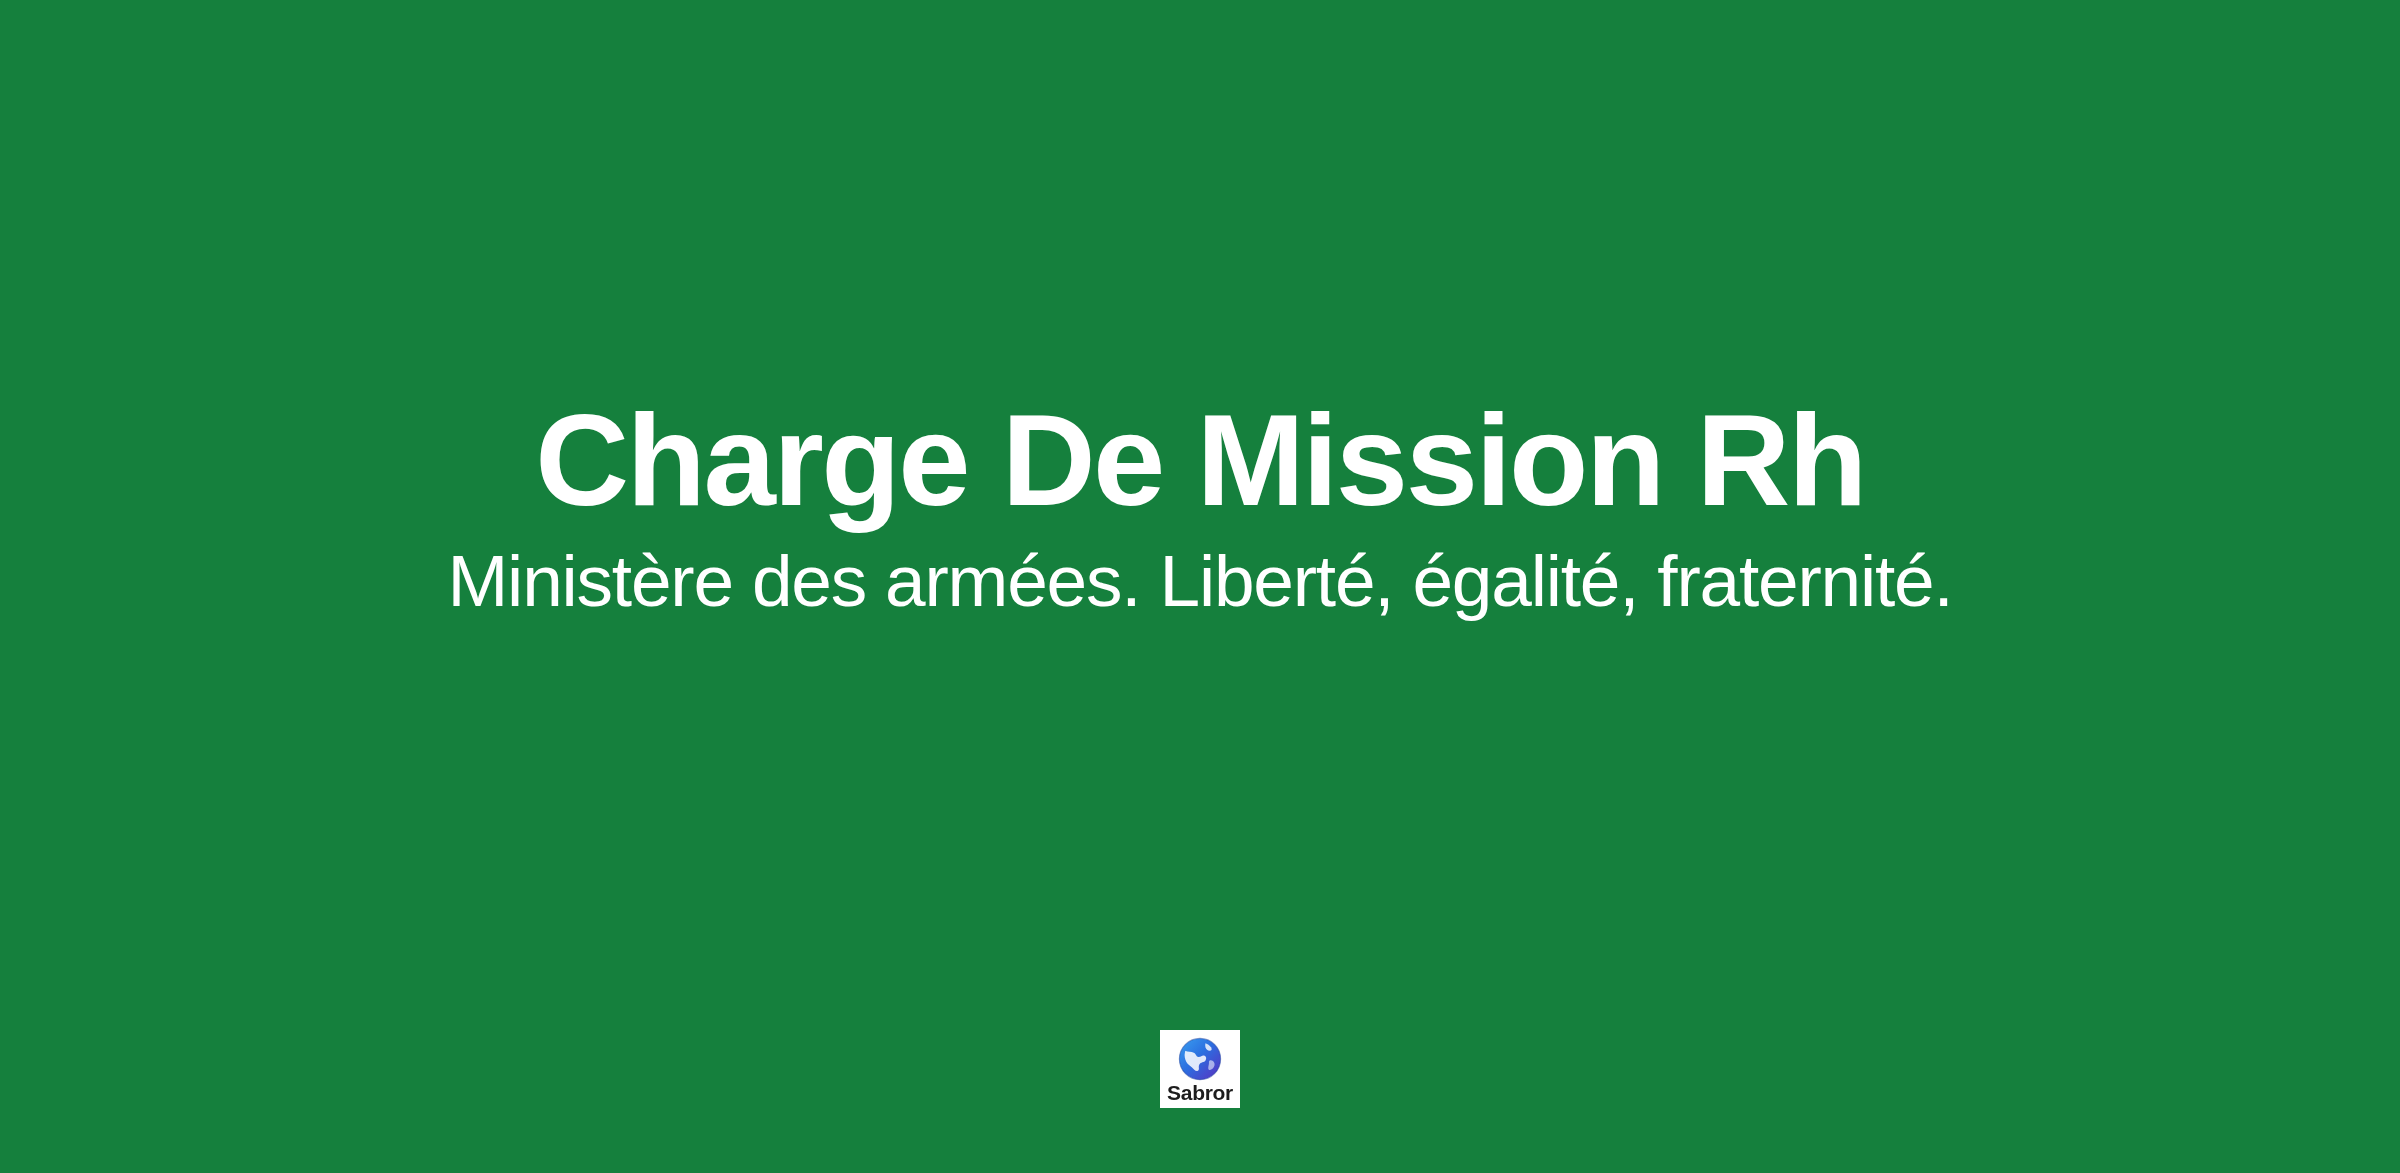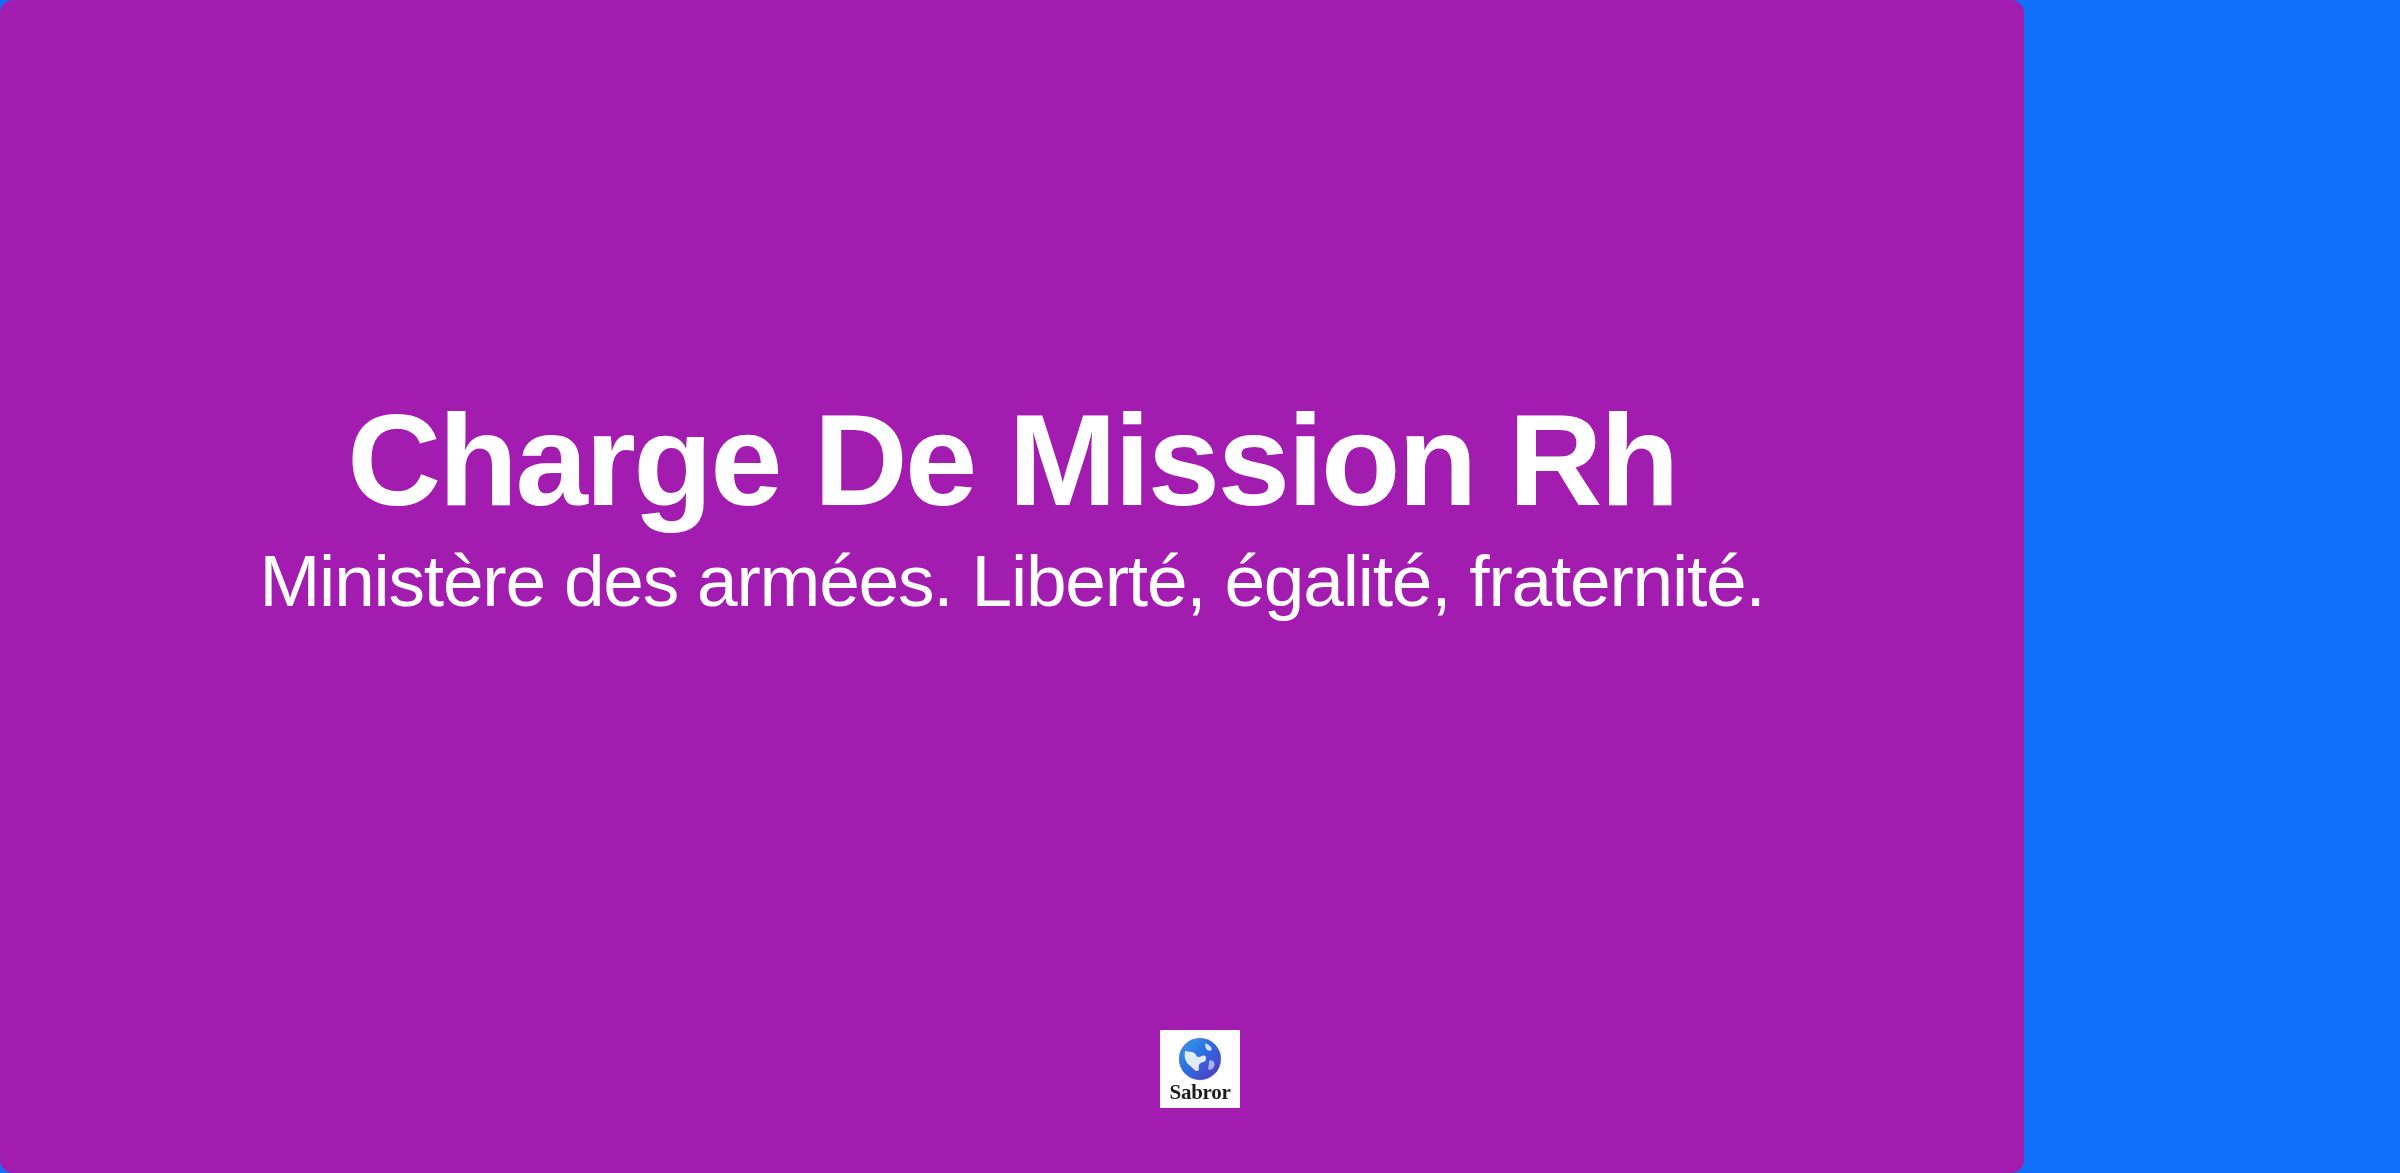--- a/index.html
+++ b/index.html
@@ -9,29 +9,28 @@
   body {
     width: 2400px;
     height: 1173px;
     overflow: hidden;
     font-family: "Liberation Sans", sans-serif;
     background: #1070fa;
   }
 
   .splash {
     position: relative;
-    width: 2024px;
+    width: 2400px;
     height: 1173px;
-    background: #a21caf;
+    background: #15803d;
     display: flex;
     flex-direction: column;
     align-items: center;
     justify-content: flex-start;
     box-sizing: border-box;
-    border-radius: 13px;
   }
 
   .hero {
     position: absolute;
     left: 0;
     right: 0;
     top: 392px;
     display: flex;
     flex-direction: column;
     align-items: center;
@@ -90,21 +89,21 @@
   }
 
   .brand-globe svg {
     display: block;
     width: 44px;
     height: 44px;
   }
 
   .brand-name {
     display: block;
-    font-family: Liberation Serif, serif;
+    font-family: Liberation Sans, sans-serif;
     font-weight: 700;
     font-size: 21px;
     line-height: 23px;
     color: #1c1c1c;
     letter-spacing: -0.3px;
     text-align: center;
     margin: 0;
     padding: 0;
     white-space: nowrap;
   }

